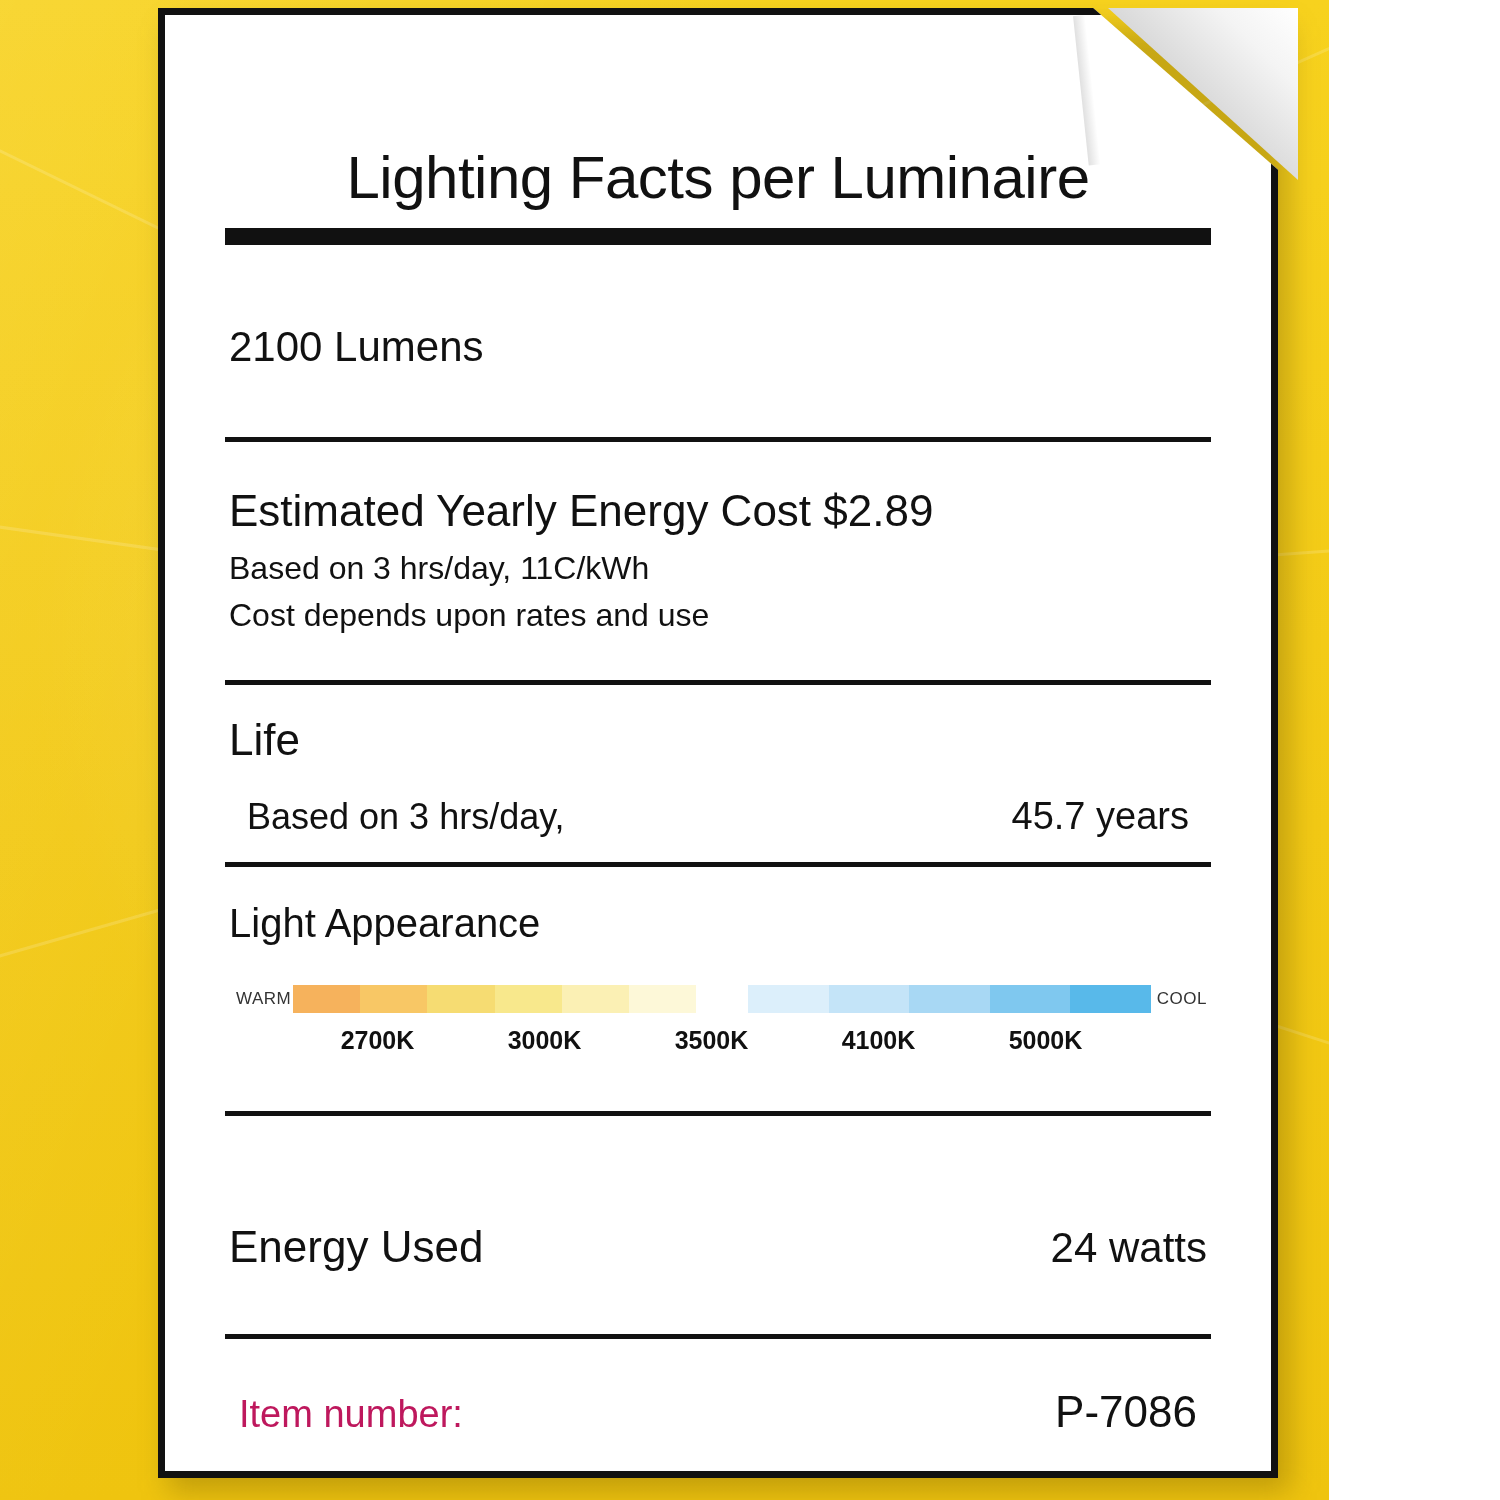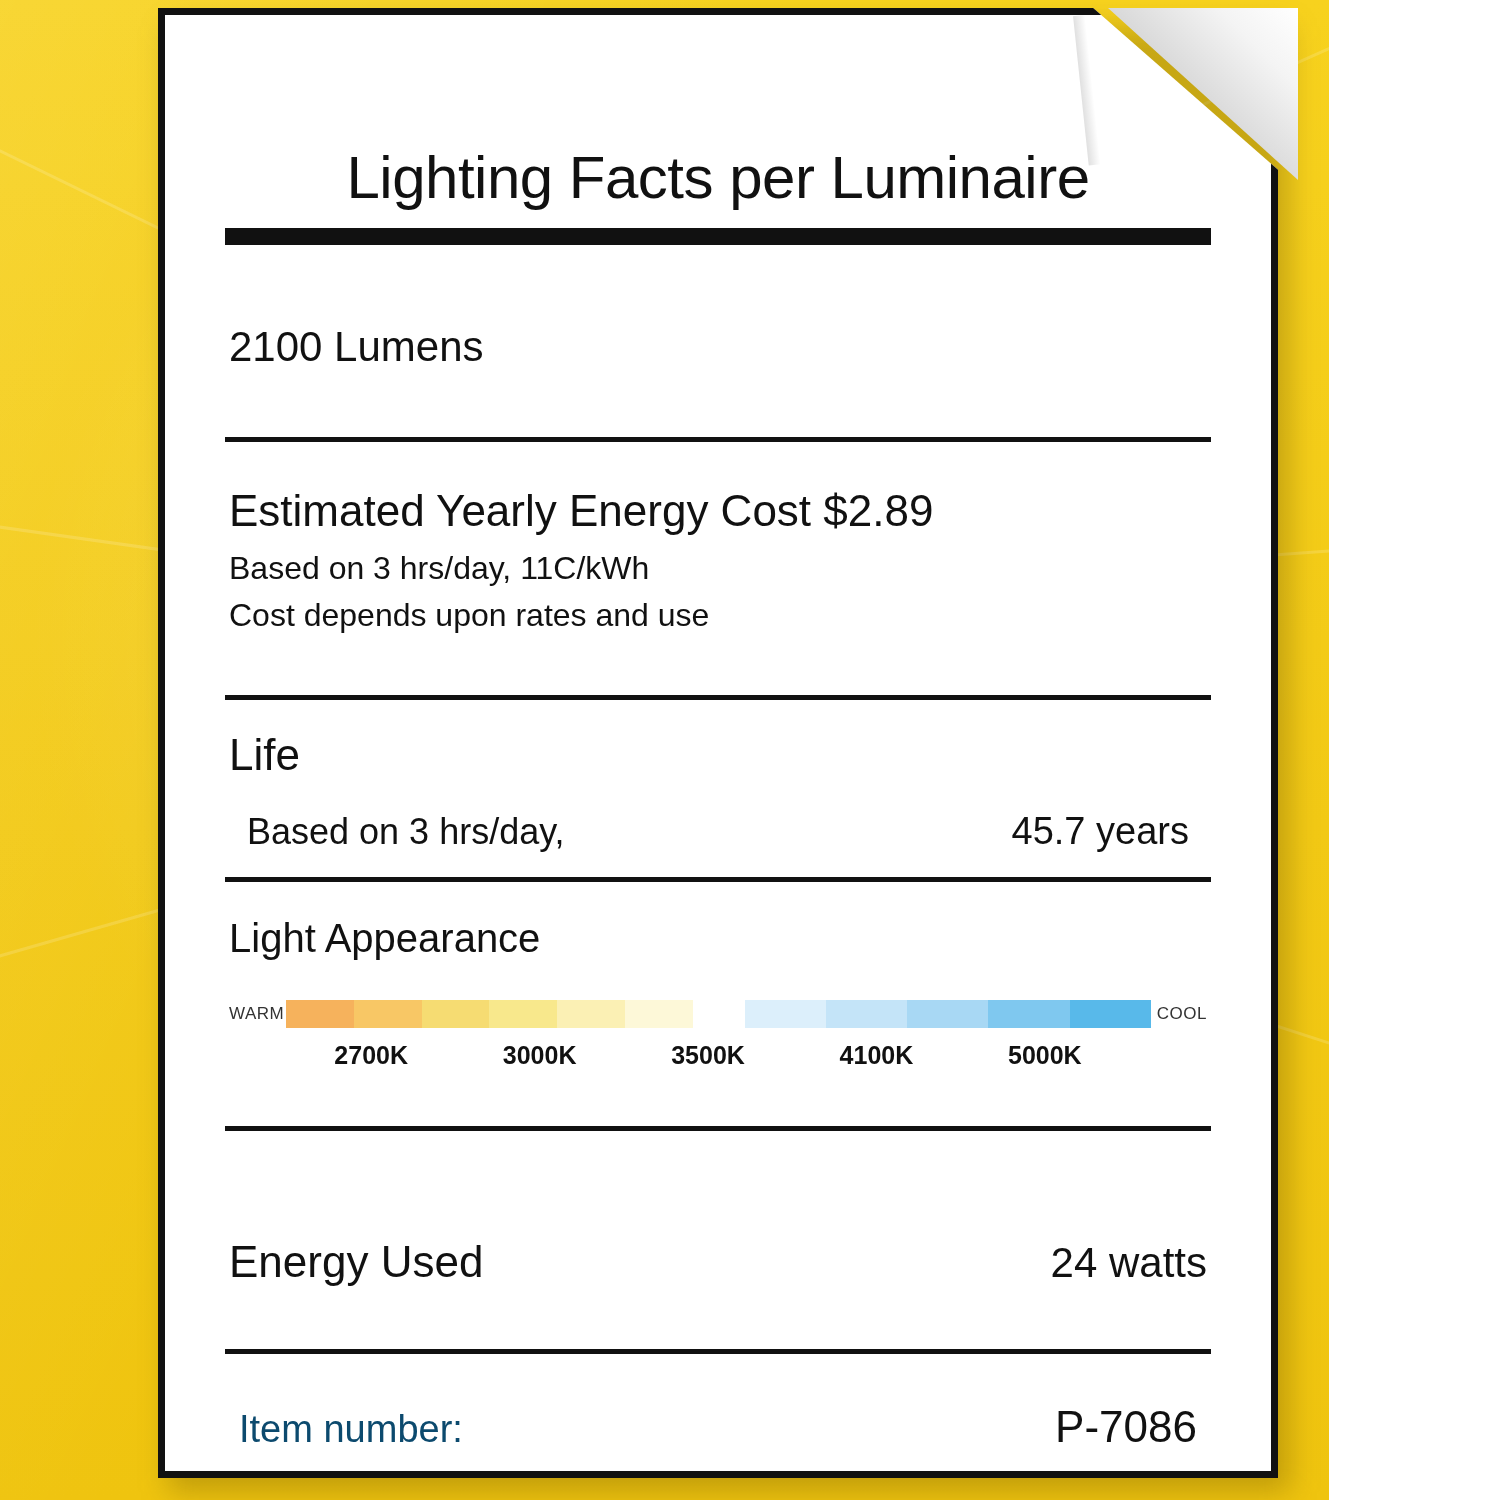--- a/index.html
+++ b/index.html
@@ -145,21 +145,21 @@
   .lbl-md {
     font-size: 36px;
     color: #111;
   }
   .val-md {
     font-size: 38px;
     color: #111;
   }
 
   .sec-brightness { padding-top: 78px; padding-bottom: 66px; }
-  .sec-cost { padding-top: 44px; padding-bottom: 56px; }
+  .sec-cost { padding-top: 44px; padding-bottom: 41px; }
   .sec-life { padding-top: 30px; padding-bottom: 24px; }
   .sec-appearance { padding-top: 34px; padding-bottom: 22px; }
   .sec-energy { padding-top: 66px; padding-bottom: 62px; margin-top: 40px; }
   .sec-item { padding-top: 48px; }
 
   .cost-head {
     font-size: 44px;
     color: #111;
     padding: 0 8px;
     white-space: nowrap;
@@ -189,20 +189,21 @@
     font-size: 40px;
     color: #111;
     padding: 0 8px;
   }
 
   
   .scale {
     margin-top: 38px;
     padding: 0 8px;
     position: relative;
+    margin-left: 7px;
   }
   .scale-bar-row {
     display: flex;
     align-items: center;
     height: 30px;
   }
   .scale-end {
     font-size: 17px;
     letter-spacing: 0.5px;
     color: #333;
@@ -233,21 +234,21 @@
     color: #111;
     font-family: "Liberation Sans", sans-serif;
   }
 
   .item-row {
     display: flex;
     justify-content: space-between;
     align-items: baseline;
     padding: 0 18px;
   }
-  .item-lbl { font-size: 38px; color: #0c4a6e; }
+  .item-lbl { font-size: 38px; color: #be185d; }
   .item-val { font-size: 44px; color: #111; }
 </style>
 </head>
 <body>
 
 <div id="stage">
   <div class="bg-sheen"></div>
   <div class="bg-lines">
     <span style="left:-60px; top:120px; width:520px; height:3px; transform:rotate(26deg);"></span>
     <span style="left:-40px; top:520px; width:480px; height:3px; transform:rotate(8deg);"></span>

